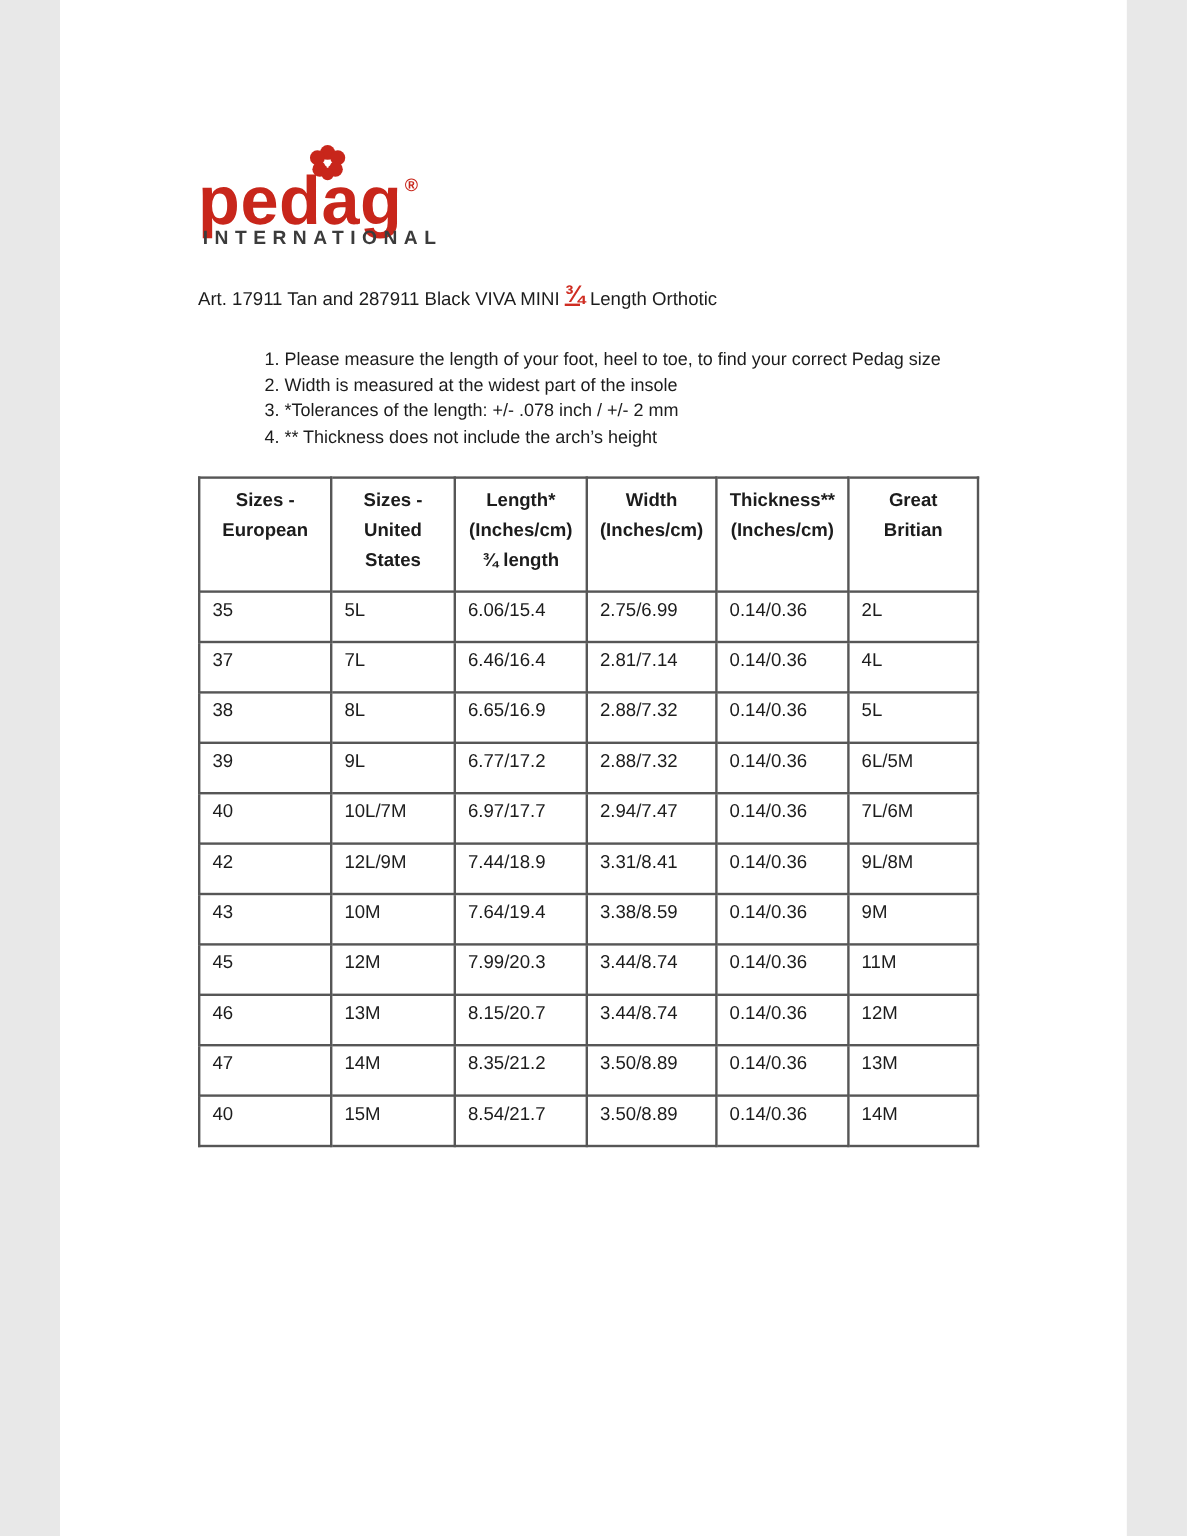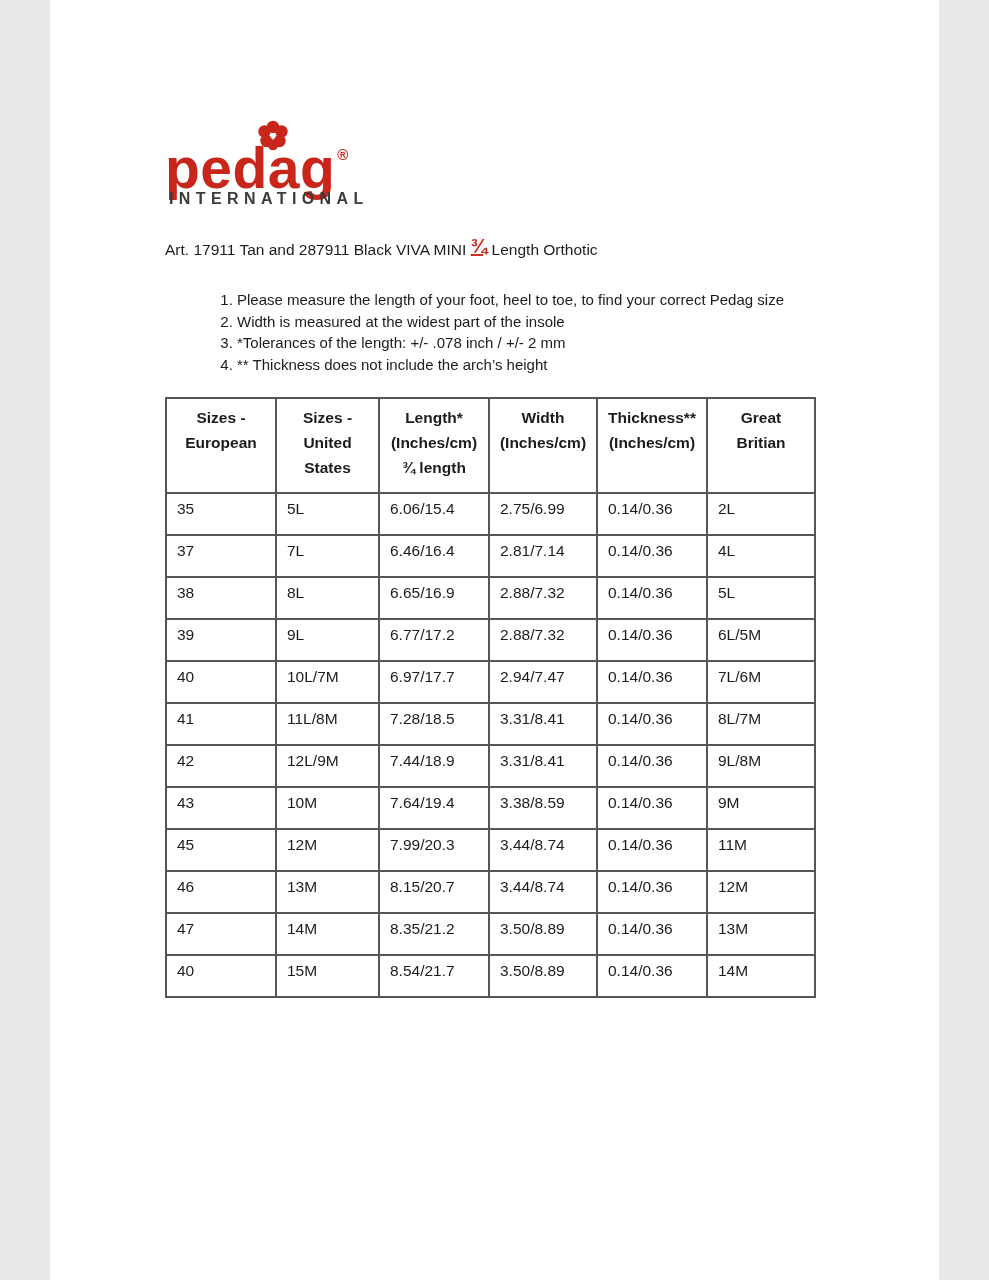--- a/index.html
+++ b/index.html
@@ -178,28 +178,20 @@
         </tr>
         <tr>
           <td>40</td>
           <td>10L/7M</td>
           <td>6.97/17.7</td>
           <td>2.94/7.47</td>
           <td>0.14/0.36</td>
           <td>7L/6M</td>
         </tr>
         <tr>
-          <td>41</td>
-          <td>11L/8M</td>
-          <td>7.28/18.5</td>
-          <td>3.31/8.41</td>
-          <td>0.14/0.36</td>
-          <td>8L/7M</td>
-        </tr>
-        <tr>
           <td>42</td>
           <td>12L/9M</td>
           <td>7.44/18.9</td>
           <td>3.31/8.41</td>
           <td>0.14/0.36</td>
           <td>9L/8M</td>
         </tr>
         <tr>
           <td>43</td>
           <td>10M</td>

